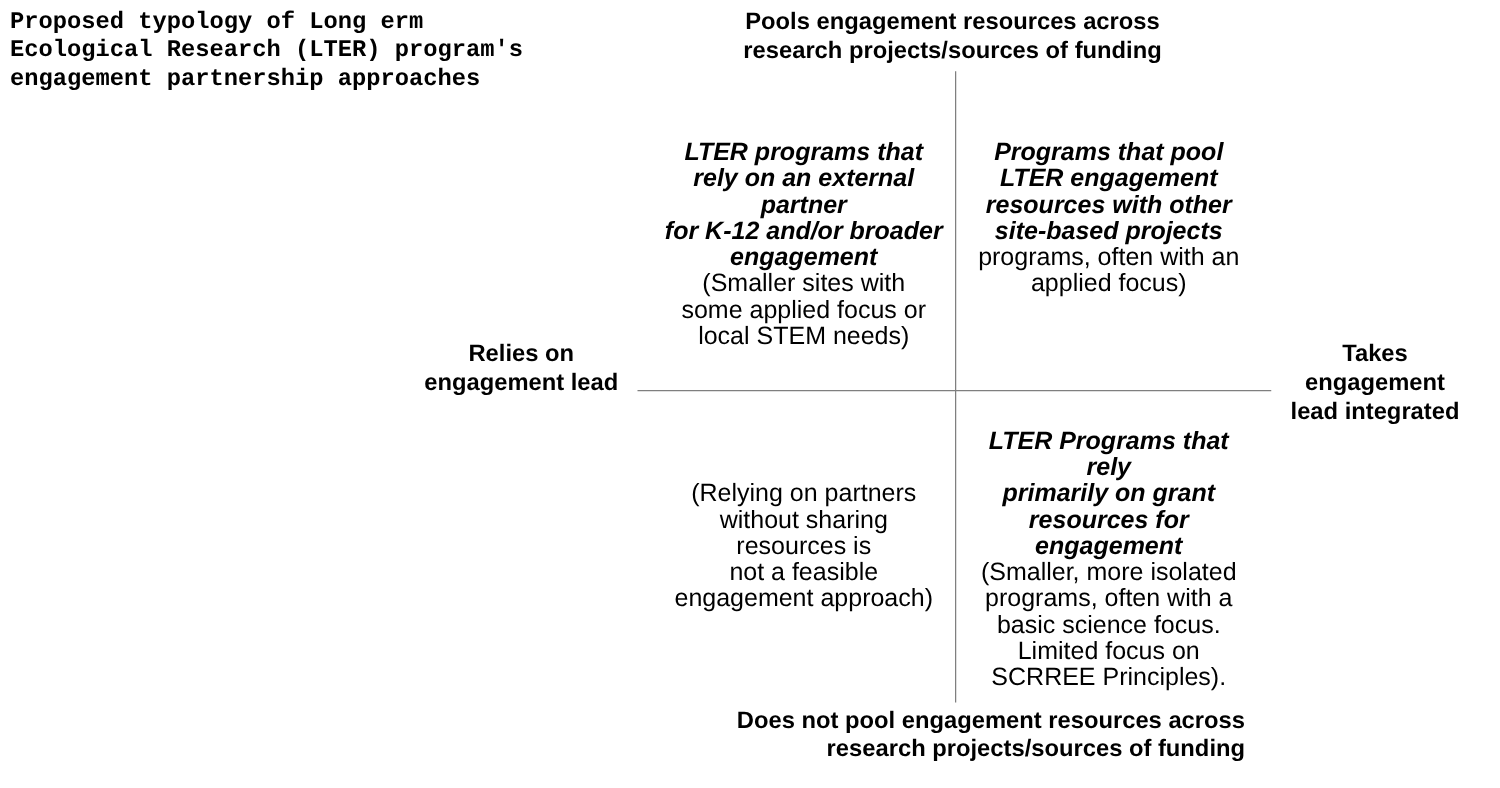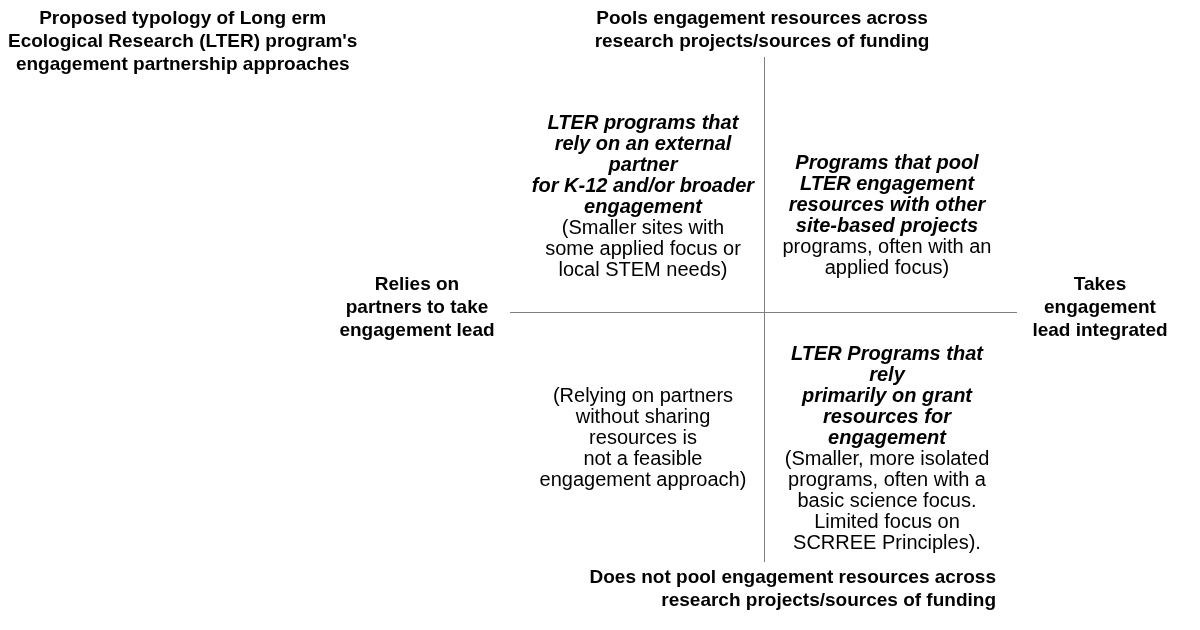--- a/index.html
+++ b/index.html
@@ -13,21 +13,21 @@
     color: #000000;
     overflow: hidden;
   }
   .bold-label {
     position: absolute;
     font-size: 19px;
     font-weight: bold;
     line-height: 23px;
     color: #000000;
   }
-  .title-block { left: 8px; top: 6px; text-align: center; }
+  .title-block { left: 8px; top: 6px; text-align: left; font-family: Liberation Mono, monospace; }
   .axis-top { left: 562px; top: 6px; width: 400px; text-align: center; }
   .axis-bottom { left: 520px; top: 565px; width: 476px; text-align: right; }
   .axis-left { left: 332px; top: 272px; width: 170px; text-align: center; }
   .axis-right { left: 1022px; top: 272px; width: 156px; text-align: center; }
   .vline {
     position: absolute;
     left: 764px; top: 57px;
     width: 1px; height: 505px;
   }
   .hline {
@@ -36,21 +36,21 @@
     width: 507px; height: 1px;
   }
   .quad {
     position: absolute;
     text-align: center;
     font-size: 20px;
     line-height: 21px;
     color: #000000;
   }
   .q-tl { left: 528px; top: 112px; width: 230px; }
-  .q-tr { left: 772px; top: 112px; width: 230px; margin-top: 40px; }
+  .q-tr { left: 772px; top: 112px; width: 230px; }
   .q-bl { left: 528px; top: 385px; width: 230px; }
   .q-br { left: 772px; top: 343px; width: 230px; }
   .q-head { font-weight: bold; font-style: italic; }
   .q-detail { font-weight: normal; font-style: normal; }
 </style>
 </head>
 <body>
 
 <div class="canvas">
 
@@ -63,21 +63,20 @@
   <div class="bold-label axis-top">
     <div>Pools engagement resources across</div>
     <div>research projects/sources of funding</div>
   </div>
 
   <div class="vline" style="background: rgb(127, 127, 127);"></div>
   <div class="hline" style="background: rgb(127, 127, 127);"></div>
 
   <div class="bold-label axis-left">
     <div>Relies on</div>
-    <div>partners to take</div>
     <div>engagement lead</div>
   </div>
 
   <div class="bold-label axis-right">
     <div>Takes</div>
     <div>engagement</div>
     <div>lead integrated</div>
   </div>
 
   <div class="quad q-tl">

